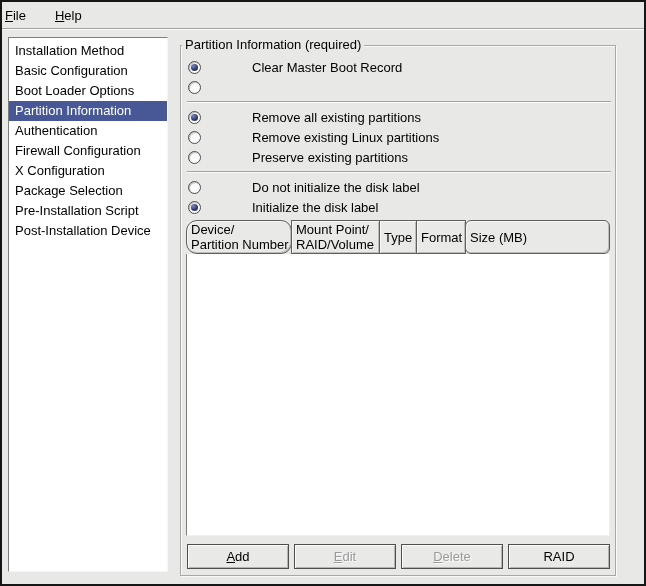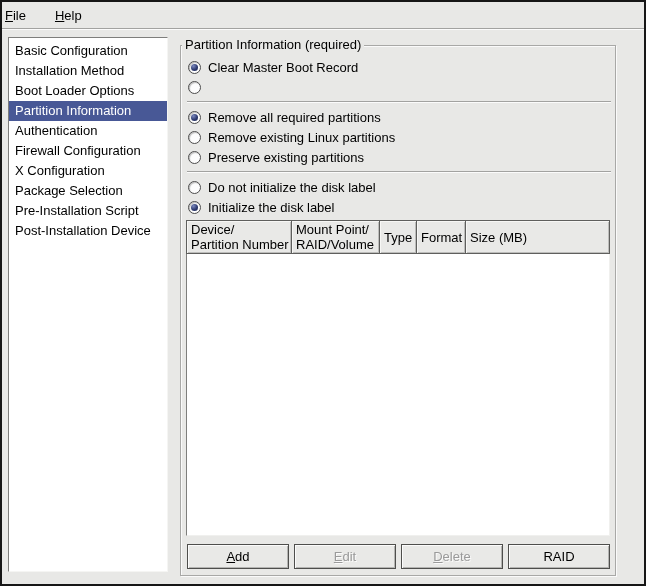--- a/index.html
+++ b/index.html
@@ -32,21 +32,21 @@
     position:absolute; left:178px; top:43px; width:436px; height:531px;
     border:1px solid #a8a8a6;
     box-shadow:inset 1px 1px 0 #fafafa, 1px 1px 0 #fafafa;
     padding:11px 3px 8px 5px;
   }
   .frame-label{
     position:absolute; top:-10px; left:1px; padding:0 3px;
     background:var(--win-bg); line-height:18px; white-space:nowrap;
   }
   
-  .radio-row{display:flex; align-items:center; height:20px; cursor:default;}
+  .radio-row{display:flex; align-items:center; height:20px; cursor:default;gap:44px;}
   .radio{
     width:13px; height:13px; border-radius:50%; background:#fdfdfd;
     border:1px solid #4c4c4c; margin:0 7px 0 2px; position:relative; flex:none;
     box-shadow:inset 1px 1px 1px rgba(0,0,0,.25);
   }
   .radio.on::after{
     content:""; position:absolute; left:2px; top:2px; width:7px; height:7px; border-radius:50%;
     background:radial-gradient(circle at 35% 30%, #7c8ac0 0%, var(--dot) 55%, #1d2750 100%);
   }
   .separator{height:2px; margin:4px 1px 4px 1px; border-top:1px solid #a2a2a0; border-bottom:1px solid #fbfbfb;}
@@ -80,22 +80,22 @@
 
 <div class="window">
 
   <div class="menubar">
       <div class="menu-item"><u>F</u>ile</div>
       <div class="menu-item"><u>H</u>elp</div>
     </div>
   <div class="menubar-sep"></div>
 
   <div class="sidebar">
+      <div class="list-item">Installation Method</div>
       <div class="list-item">Basic Configuration</div>
-      <div class="list-item">Installation Method</div>
       <div class="list-item">Boot Loader Options</div>
       <div class="list-item selected">Partition Information</div>
       <div class="list-item">Authentication</div>
       <div class="list-item">Firewall Configuration</div>
       <div class="list-item">X Configuration</div>
       <div class="list-item">Package Selection</div>
       <div class="list-item">Pre-Installation Script</div>
       <div class="list-item">Post-Installation Device</div>
     </div>
 
@@ -106,21 +106,21 @@
         <div class="radio-row">
           <span class="radio on"></span>
           <span>Clear Master Boot Record</span>
         </div>
         <div class="radio-row">
           <span class="radio"></span>
         </div>
         <div class="separator"></div>
         <div class="radio-row">
           <span class="radio on"></span>
-          <span>Remove all required partitions</span>
+          <span>Remove all existing partitions</span>
         </div>
         <div class="radio-row">
           <span class="radio"></span>
           <span>Remove existing Linux partitions</span>
         </div>
         <div class="radio-row">
           <span class="radio"></span>
           <span>Preserve existing partitions</span>
         </div>
         <div class="separator"></div>
@@ -129,35 +129,35 @@
           <span>Do not initialize the disk label</span>
         </div>
         <div class="radio-row">
           <span class="radio on"></span>
           <span>Initialize the disk label</span>
         </div>
       </div>
 
     <div class="table">
       <div class="thead">
-          <div class="th" style="width: 106px; flex: 0 0 auto;">
+          <div class="th" style="width: 106px; flex: 0 0 auto; border-radius: 11px;">
             <div>Device/</div>
             <div>Partition Number</div>
           </div>
           <div class="th" style="width: 89px; flex: 0 0 auto;">
             <div>Mount Point/</div>
             <div>RAID/Volume</div>
           </div>
           <div class="th" style="width: 38px; flex: 0 0 auto;">
             <div>Type</div>
           </div>
           <div class="th" style="width: 50px; flex: 0 0 auto;">
             <div>Format</div>
           </div>
-          <div class="th" style="flex: 1 1 0%;">
+          <div class="th" style="flex: 1 1 0%; border-radius: 6px;">
             <div>Size (MB)</div>
           </div>
         </div>
       <div class="tbody"></div>
     </div>
 
     <div class="btn-row">
         <button class="btn"><u>A</u>dd</button>
         <button class="btn disabled" disabled=""><u>E</u>dit</button>
         <button class="btn disabled" disabled=""><u>D</u>elete</button>

